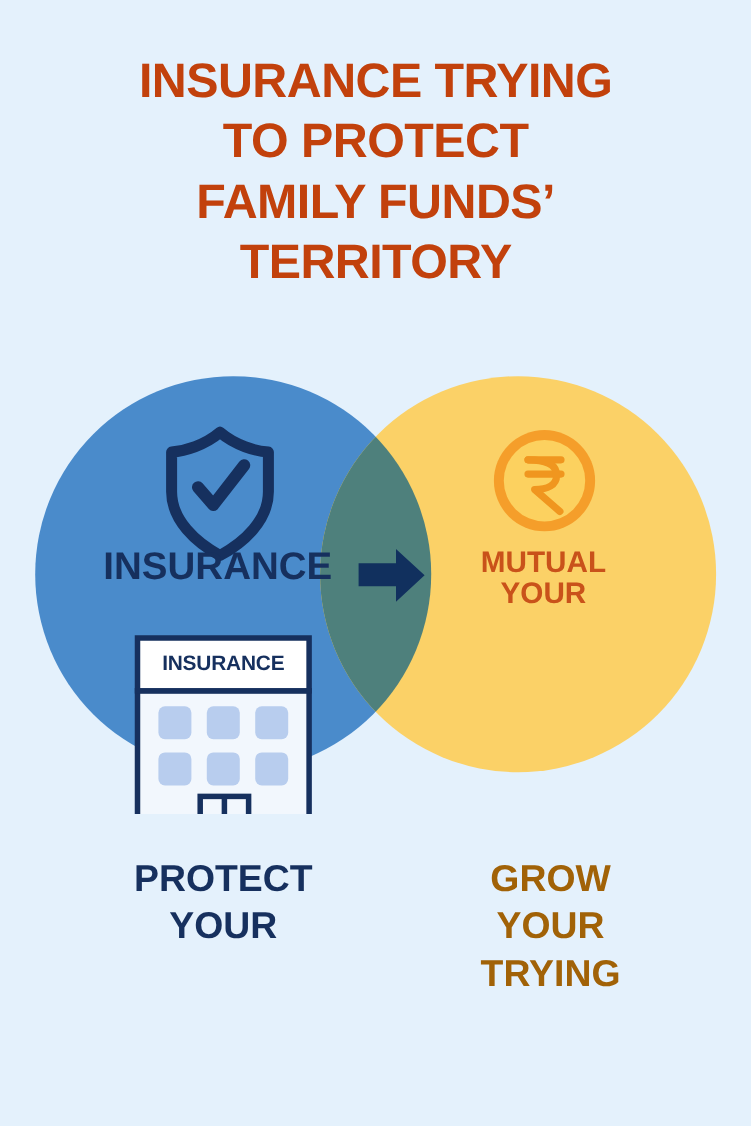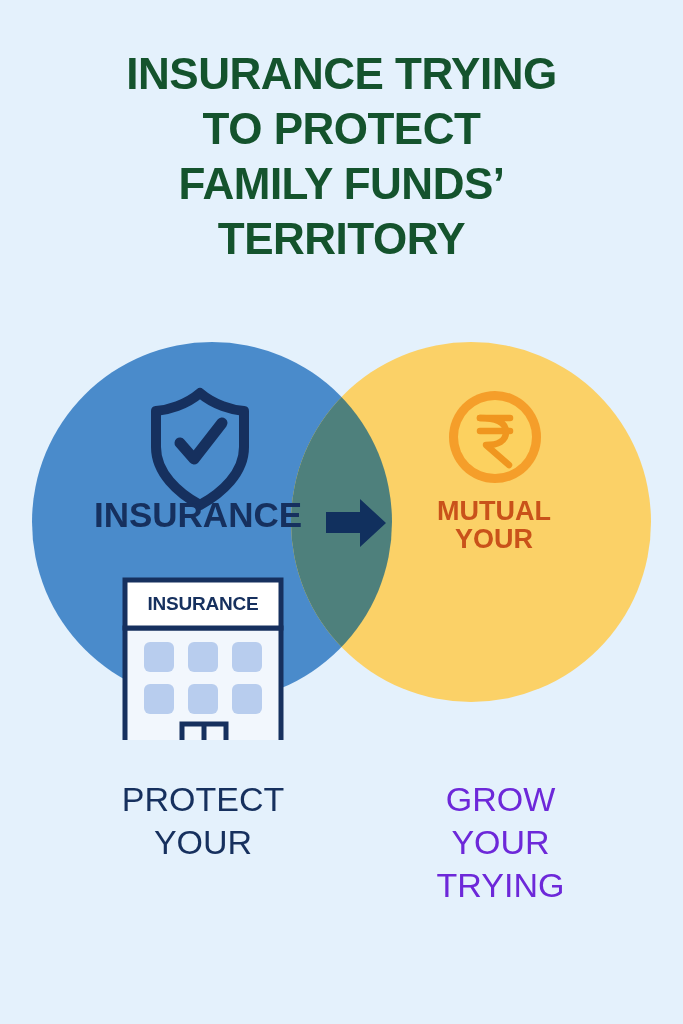--- a/index.html
+++ b/index.html
@@ -27,21 +27,21 @@
   .title-block {
     position: absolute;
     left: 0;
     top: 52px;
     width: 683px;
     text-align: center;
     line-height: 1.0;
   }
   .title-line {
     display: block;
-    color: #14532d;
+    color: #c2410c;
     font-weight: 700;
     font-size: 44px;
     letter-spacing: -0.5px;
     margin: 0 0 11px 0;
     white-space: nowrap;
   }
 
   
   .venn {
     position: absolute;
@@ -77,34 +77,34 @@
     width: 188px;
     font-size: 27px;
     color: #c9521a;
     white-space: normal;
   }
 
   
   .bottom-caption {
     position: absolute;
     top: 778px;
-    font-weight: 400;
+    font-weight: 700;
     font-size: 34px;
     line-height: 1.26;
     text-align: center;
   }
   .caption-left {
     left: 48px;
     width: 310px;
     color: #16305e;
   }
   .caption-right {
     left: 358px;
     width: 285px;
-    color: #6d28d9;
+    color: #a16207;
   }
   .cap-line { display: block; white-space: nowrap; }
 </style>
 </head>
 <body>
 
 <div id="poster">
 
   <div class="title-block">
     <span class="title-line">INSURANCE TRYING</span>

